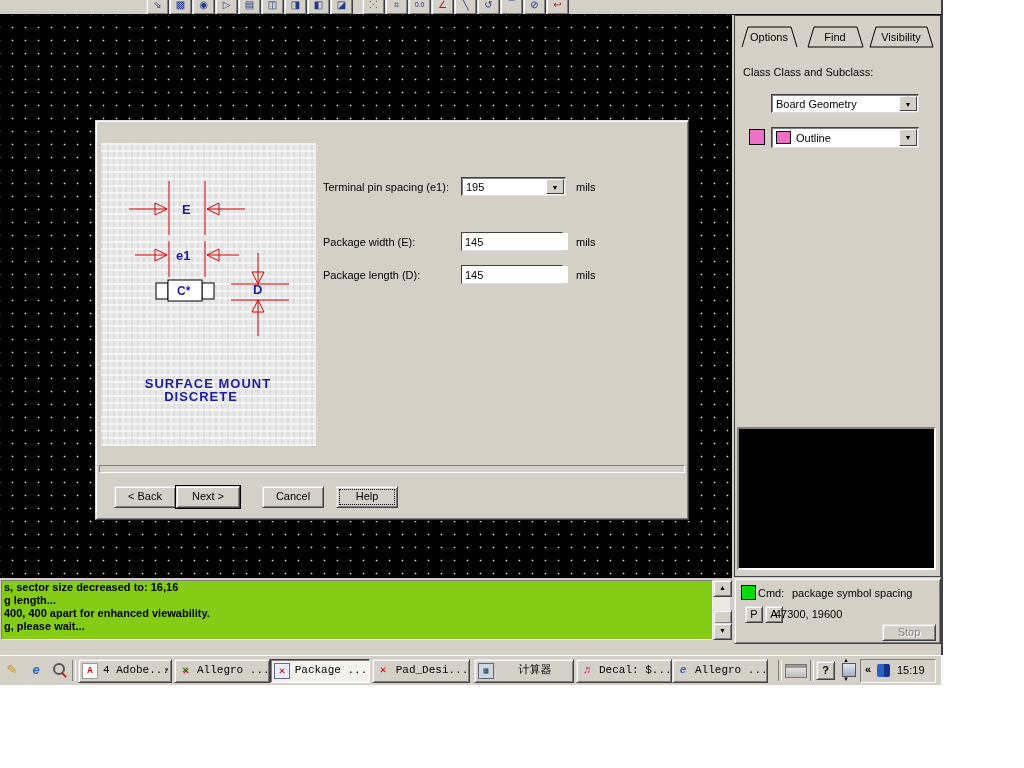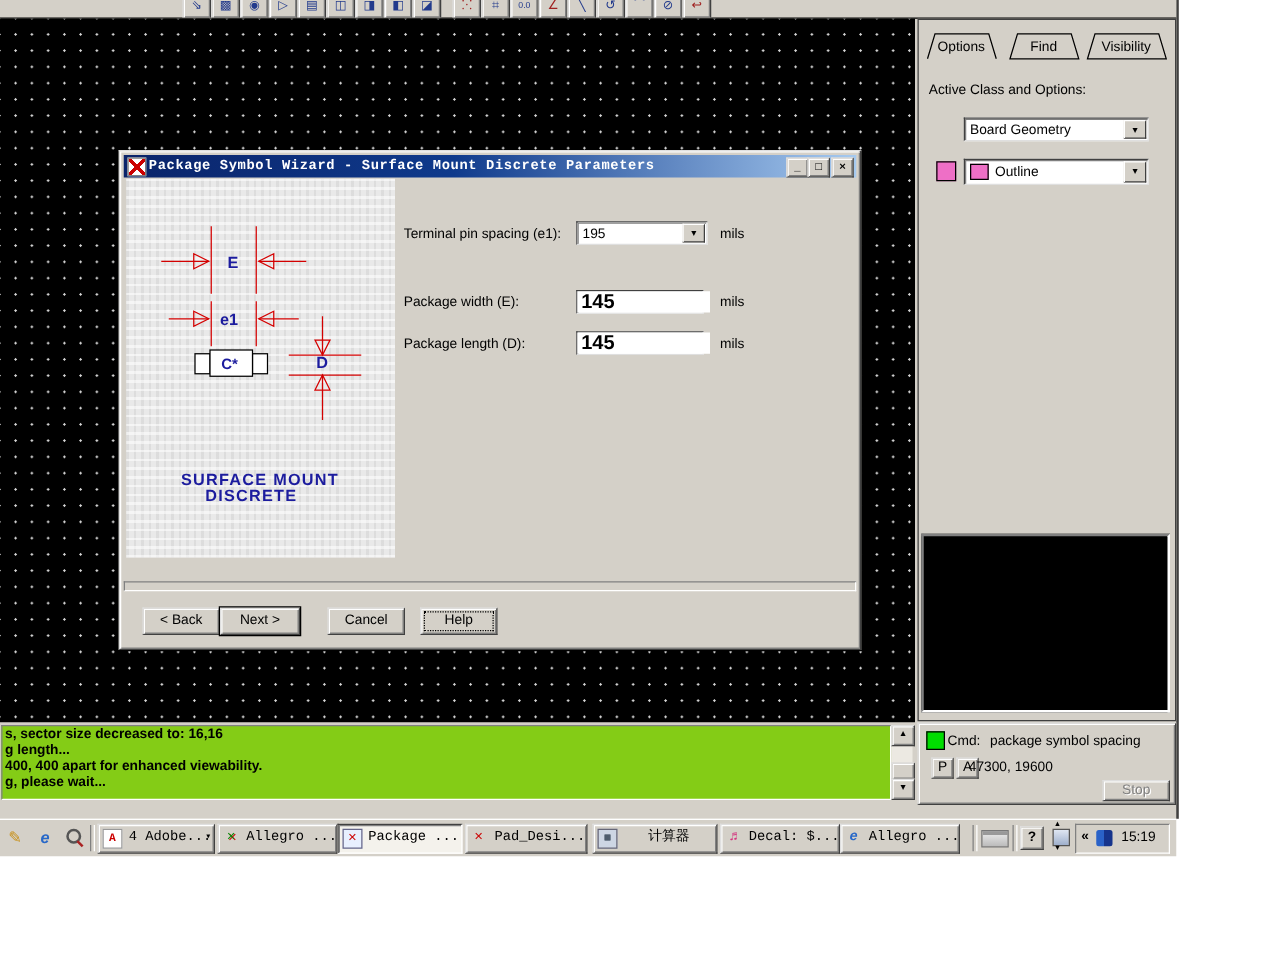--- a/index.html
+++ b/index.html
@@ -34,21 +34,21 @@
   
   .dialog{left:95px;top:120px;width:592px;height:398px;background:#d4d0c8;border:1px solid;border-color:#dfdfdf #404040 #404040 #dfdfdf;box-shadow:inset 1px 1px 0 #fff,inset -1px -1px 0 #808080, 1px 1px 0 #000;}
   .titlebar{position:absolute;left:3px;top:3px;right:3px;height:18px;background:linear-gradient(90deg,#0a246a,#0f3a8c 45%,#a6caf0);color:#fff;}
   .titletext{position:absolute;left:20px;top:3px;font-family:"Liberation Mono",monospace;font-weight:bold;font-size:11px;letter-spacing:.5px;white-space:nowrap;}
   .winbtn{position:absolute;top:2px;width:16px;height:14px;font-size:9px;line-height:13px;font-weight:bold;}
   .graphic{position:absolute;left:5px;top:22px;width:215px;height:303px;background-color:#e9e9e9;
     background-image:repeating-linear-gradient(0deg,rgba(255,255,255,.55) 0 2px,transparent 2px 7px),
                      repeating-linear-gradient(90deg,rgba(205,205,205,.45) 0 2px,transparent 2px 6px);}
   .dlabel{position:absolute;left:227px;font-size:11px;color:#000;white-space:nowrap;}
   .dunit{position:absolute;left:480px;font-size:11px;color:#000;}
-  .dinput{position:absolute;left:365px;width:100px;height:15px;font-size:16px;border:none;outline:none;padding:1px 3px;background:#fff;font-family:"Liberation Sans",sans-serif;font-weight:bold;}
+  .dinput{position:absolute;left:365px;width:100px;height:15px;font-size:11px;border:none;outline:none;padding:1px 3px;background:#fff;font-family:"Liberation Sans",sans-serif;}
   .sep{position:absolute;left:3px;top:344px;width:584px;height:6px;background:#d4d0c8;border:1px solid;border-color:#808080 #fff #fff #808080;}
   .dbtn{position:absolute;top:365px;width:60px;height:20px;line-height:18px;}
   
   .taskbar{left:0;top:655px;width:941px;height:29px;background:#d4d0c8;border-top:1px solid #fff;}
   .qlicon{position:absolute;top:5px;width:20px;height:18px;font-size:13px;line-height:18px;text-align:center;}
   .taskbtn{position:absolute;top:3px;height:22px;line-height:20px;font-family:"Liberation Mono",monospace;font-size:11px;white-space:nowrap;overflow:hidden;padding-left:22px;}
   .taskbtn.active{background:#f4f2ec;border-color:#404040 #fff #fff #404040;box-shadow:inset 1px 1px 0 #808080;}
   .ticon{position:absolute;left:3px;top:3px;width:14px;height:14px;font-size:11px;line-height:14px;text-align:center;}
   .tsep{position:absolute;top:4px;width:2px;height:21px;border-left:1px solid #808080;border-right:1px solid #fff;}
   .trayclock{position:absolute;top:3px;height:22px;background:#d4d0c8;border:1px solid;border-color:#808080 #fff #fff #808080;font-size:11px;}
@@ -88,21 +88,21 @@
     <div class="abs sidepanel">
       <svg class="abs" style="left:0;top:8px" width="205" height="24">
         <polygon points="73,23 79,3 122,3 128,23" fill="#d4d0c8" stroke="#000" stroke-width="1"></polygon>
         <polygon points="135,23 141,3 192,3 198,23" fill="#d4d0c8" stroke="#000" stroke-width="1"></polygon>
         <polyline points="7,23 13,3 56,3 62,23" fill="#d4d0c8" stroke="#000" stroke-width="1"></polyline>
         <text x="34" y="17" text-anchor="middle" font-size="11">Options</text>
         <text x="100" y="17" text-anchor="middle" font-size="11">Find</text>
         <text x="166" y="17" text-anchor="middle" font-size="11">Visibility</text>
       </svg>
 
-      <div class="abs" style="left:8px;top:50px">Active Class and Options:</div>
+      <div class="abs" style="left:8px;top:50px">Class Class and Subclass:</div>
 
       <div class="abs combo" style="left:36px;top:78px;width:146px;height:17px">
         <span class="val">Board Geometry</span>
         <span class="drop">▼</span>
       </div>
 
       <span class="abs" style="left: 14px; top: 113px; width: 14px; height: 14px; border: 1px solid rgb(0, 0, 0); background-color: rgb(238, 111, 198);"></span>
 
       <div class="abs combo" style="left:36px;top:111px;width:146px;height:19px">
         <span class="abs" style="left: 4px; top: 3px; width: 13px; height: 11px; border: 1px solid rgb(0, 0, 0); background-color: rgb(238, 111, 198);"></span>
@@ -131,29 +131,20 @@
       <span class="abs" style="left: 6px; top: 6px; width: 13px; height: 13px; border: 1px solid rgb(0, 0, 0); background-color: rgb(0, 221, 0);"></span>
       <span class="abs" style="left:23px;top:8px">Cmd:</span>
       <span class="abs" style="left:57px;top:8px">package symbol spacing</span>
       <span class="abs btn" style="left:10px;top:27px;width:16px;height:15px;line-height:14px">P</span>
       <span class="abs btn" style="left:30px;top:27px;width:16px;height:15px;line-height:14px">A</span>
       <span class="abs" style="left:40px;top:29px">47300, 19600</span>
       <span class="abs btn" style="left:147px;top:45px;width:52px;height:15px;line-height:14px;color:#808080;text-shadow:1px 1px 0 #fff">Stop</span>
     </div>
 
     <div class="abs dialog">
-      <div class="titlebar">
-        <span class="abs" style="left:3px;top:2px;width:13px;height:13px;background:
-            linear-gradient(135deg,transparent 42%,#c00 42%,#c00 58%,transparent 58%),
-            linear-gradient(45deg,transparent 42%,#c00 42%,#c00 58%,transparent 58%),#fff;border:1px solid #808080"></span>
-        <span class="titletext">Package Symbol Wizard - Surface Mount Discrete Parameters</span>
-        <span class="winbtn btn" style="right:38px">_</span>
-        <span class="winbtn btn" style="right:21px">□</span>
-        <span class="winbtn btn" style="right:2px">×</span>
-      </div>
 
       <div class="graphic">
         <svg width="215" height="303">
 
           <line x1="68" y1="38" x2="68" y2="92" stroke="#d40000"></line>
           <line x1="104" y1="38" x2="104" y2="92" stroke="#d40000"></line>
           <line x1="28" y1="66" x2="66" y2="66" stroke="#d40000"></line>
           <path d="M54,60 L66,66 L54,72 Z" fill="none" stroke="#d40000"></path>
           <line x1="144" y1="66" x2="106" y2="66" stroke="#d40000"></line>
           <path d="M118,60 L106,66 L118,72 Z" fill="none" stroke="#d40000"></path>

